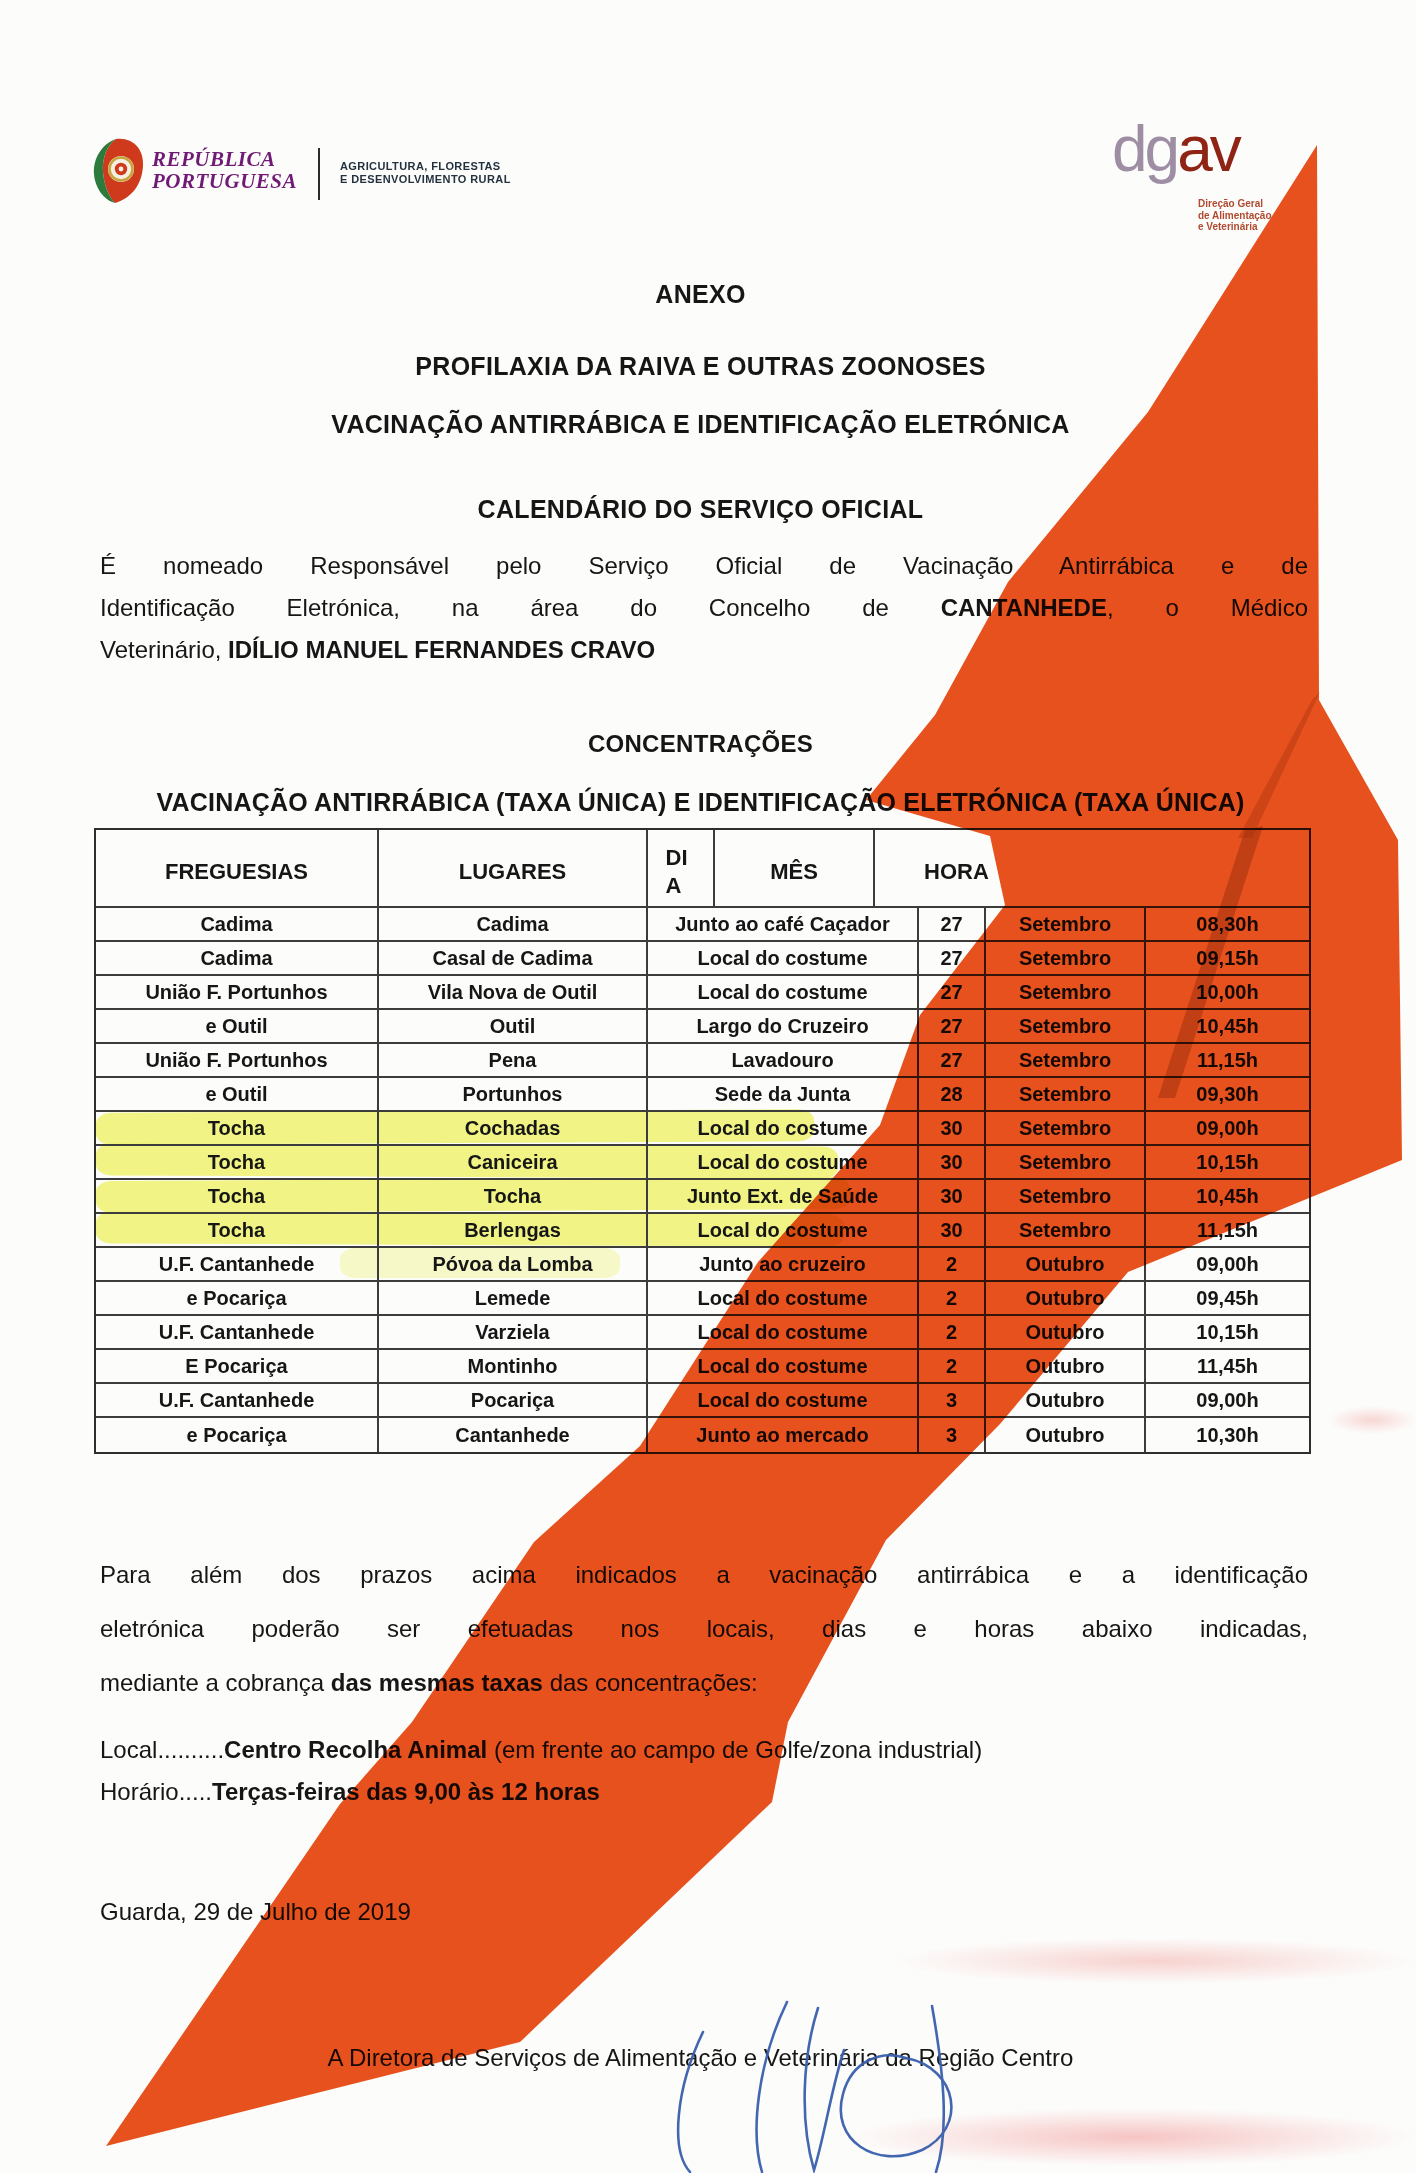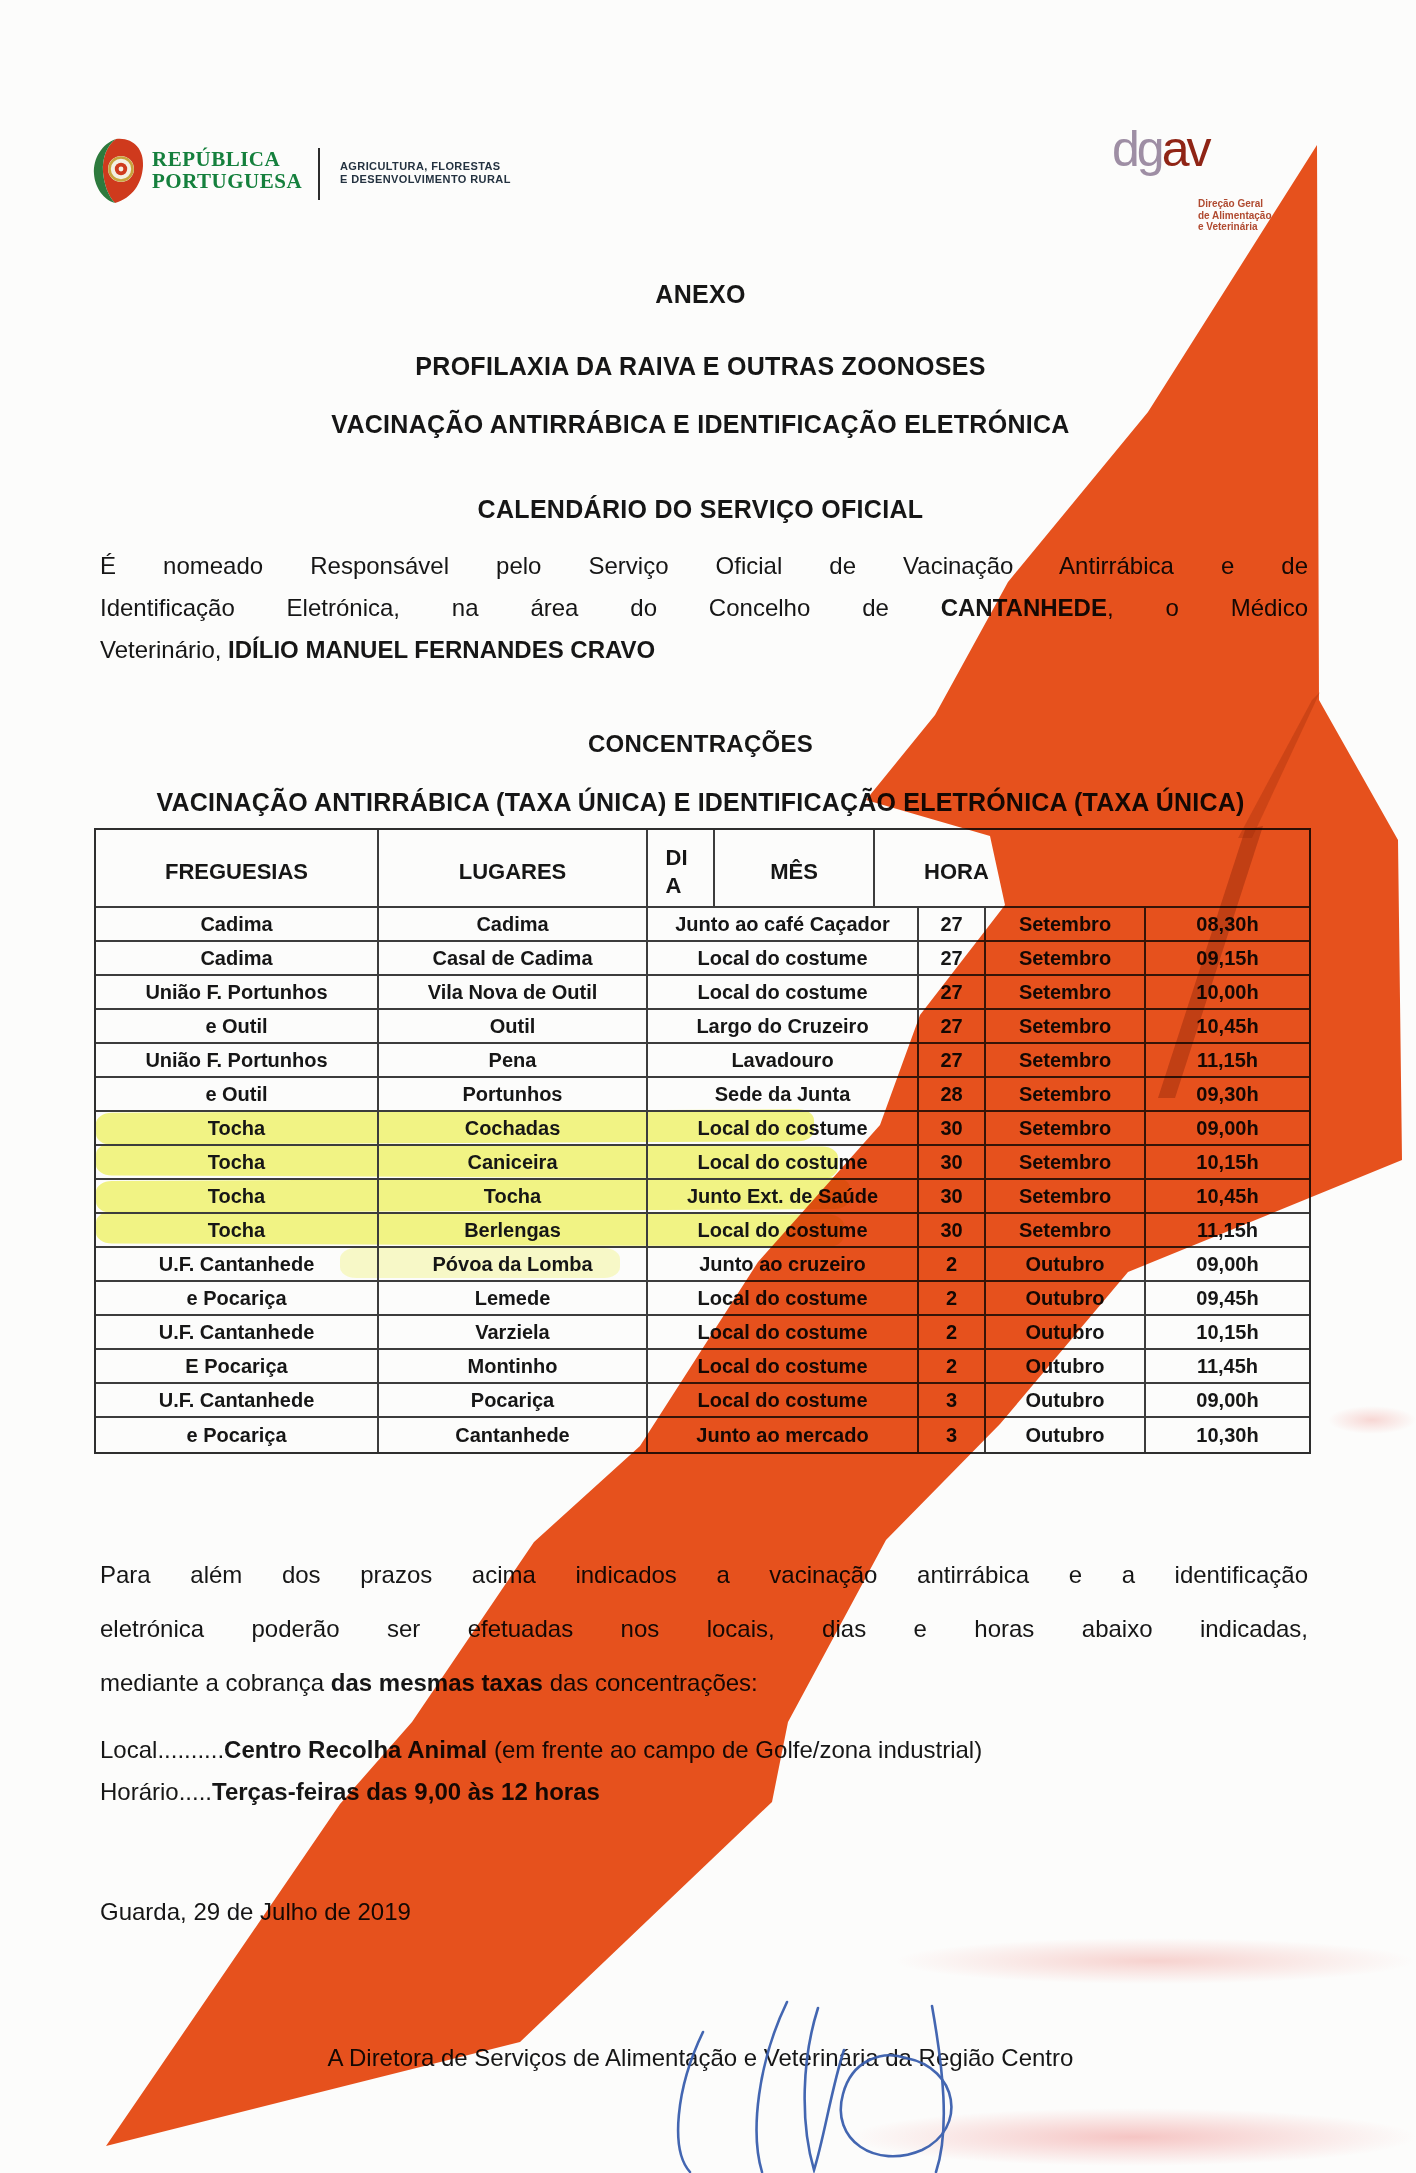--- a/index.html
+++ b/index.html
@@ -7,25 +7,25 @@
         font-family:"Liberation Sans",sans-serif;color:#161616;overflow:hidden;}
   .abs{position:absolute;}
   .z10{z-index:10;}
   .b{font-weight:700;}
   .ctr{left:94px;width:1213px;text-align:center;}
   .title{font-size:25px;font-weight:700;letter-spacing:.3px;}
 
   
   .gov-emblem{left:88px;top:136px;width:60px;height:70px;}
   .gov-name{left:152px;top:148px;font-family:"Liberation Serif",serif;font-weight:700;
-            font-size:21px;line-height:22px;letter-spacing:.5px;color:#15803d;}
+            font-size:21px;line-height:22px;letter-spacing:.5px;color:#701a75;font-style:italic;}
   .hdr-divider{left:318px;top:148px;width:2px;height:52px;background:#2c2c2c;}
   .ministry{left:340px;top:160px;font-size:11px;line-height:13px;letter-spacing:.4px;
             color:#243240;font-weight:700;}
-  .dgav{left:1112px;top:116px;font-size:50px;font-weight:500;letter-spacing:-3px;line-height:66px;}
+  .dgav{left:1112px;top:116px;font-size:64px;font-weight:500;letter-spacing:-3px;line-height:66px;}
   .dgav .dg{color:#9e8ea4;}
   .dgav .av{color:#8f2415;}
   .dgav-cap{left:1198px;top:198px;font-size:10px;line-height:11.5px;color:#b04a30;font-weight:700;}
 
   
   .just{left:100px;width:1208px;font-size:24px;line-height:42px;text-align:justify;}
   .jl{text-align:justify;text-align-last:justify;}
   .para2{line-height:54px;}
 
   

